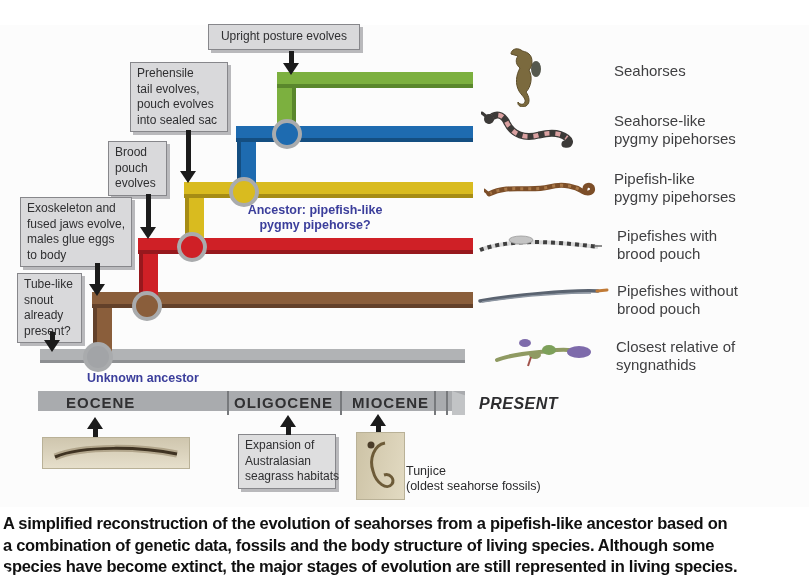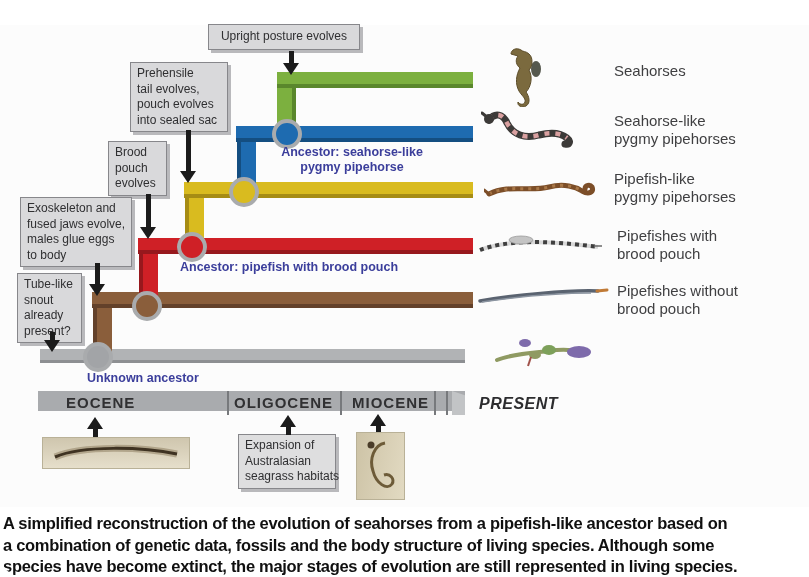--- a/index.html
+++ b/index.html
@@ -176,23 +176,22 @@
     </div>
   <div class="arrow up" id="ar-oligocene">
       <div class="head"></div>
       <div class="stem"></div>
     </div>
   <div class="arrow up" id="ar-miocene">
       <div class="head"></div>
       <div class="stem"></div>
     </div>
 
-  <div class="anc" id="anc-seahorse-like">Ancestor: seahorse-like
-pygmy pipehorse</div>
-  <div class="anc" id="anc-with">Ancestor: pipefish with brood pouch</div>
+  <div class="anc" id="anc-pipefish-like">Ancestor: pipefish-like
+pygmy pipehorse?</div>
   <div class="anc" id="anc-unknown">Unknown ancestor</div>
 
   <div id="timeline-bar">
     <div class="tl-div" id="tld-1"></div>
     <div class="tl-div" id="tld-2"></div>
     <div class="tl-div" id="tld-3"></div>
     <div class="tl-div" id="tld-4"></div>
     <div class="tl-end"></div>
     <div class="era" id="era-eocene">EOCENE</div>
     <div class="era" id="era-oligocene">OLIGOCENE</div>
@@ -206,20 +205,22 @@
       <path d="M12 19 C40 7 100 9 134 16" stroke="#3f3322" stroke-width="3" fill="none"></path>
     </svg>
   </div>
 
   <div class="fossil" id="tunjice-img">
     <svg width="47" height="66" viewBox="0 0 47 66">
       <circle cx="14" cy="12" r="3.5" fill="#4a3c28"></circle>
       <path d="M28 10 C17 12 12 26 16 38 C19 50 30 58 35 51 C38 46 33 40 27 42" stroke="#6d5b38" stroke-width="3" fill="none"></path>
     </svg>
   </div>
+  <div class="fossil-caption" id="tunjice-caption"><span>Tunjice</span>
+<span>(oldest seahorse fossils)</span></div>
 
   <div class="illus" id="il-seahorse">
     <svg width="45" height="62" viewBox="0 0 45 62">
       <ellipse cx="31" cy="24" rx="5" ry="8" fill="#55584e"></ellipse>
       <path d="M16 5 C11 2 6 5 6 9 L13 11 C10 15 11 20 15 23 C11 30 10 39 14 46 C16 50 21 53 20 57 C19 60 15 60 13 57 C12 61 17 63 21 61 C26 58 24 51 21 47 C26 42 28 32 24 25 C28 21 28 12 24 9 C21 6 18 7 16 5 Z" fill="#7b6a3e" stroke="#5c4d2a" stroke-width="1"></path>
     </svg>
   </div>
   <div class="illus" id="il-pygmy">
     <svg width="92" height="40" viewBox="0 0 92 40">
       <path d="M8 12 C14 4 22 6 26 15 C32 27 44 31 58 27 C70 24 80 25 86 30 C90 33 89 37 84 36" stroke="#3c3a38" stroke-width="7" fill="none" stroke-linecap="round"></path>
@@ -263,17 +264,19 @@
 
   <div class="lin" id="lin-seahorses">Seahorses</div>
   <div class="lin" id="lin-seahorse-like">Seahorse-like
 pygmy pipehorses</div>
   <div class="lin" id="lin-pipefish-like">Pipefish-like
 pygmy pipehorses</div>
   <div class="lin" id="lin-with">Pipefishes with
 brood pouch</div>
   <div class="lin" id="lin-without">Pipefishes without
 brood pouch</div>
+  <div class="lin" id="lin-closest">Closest relative of
+syngnathids</div>
 
   <div id="caption">A simplified reconstruction of the evolution of seahorses from a pipefish-like ancestor based on
 a combination of genetic data, fossils and the body structure of living species. Although some
 species have become extinct, the major stages of evolution are still represented in living species.</div>
 </div>
 
 </body></html>

